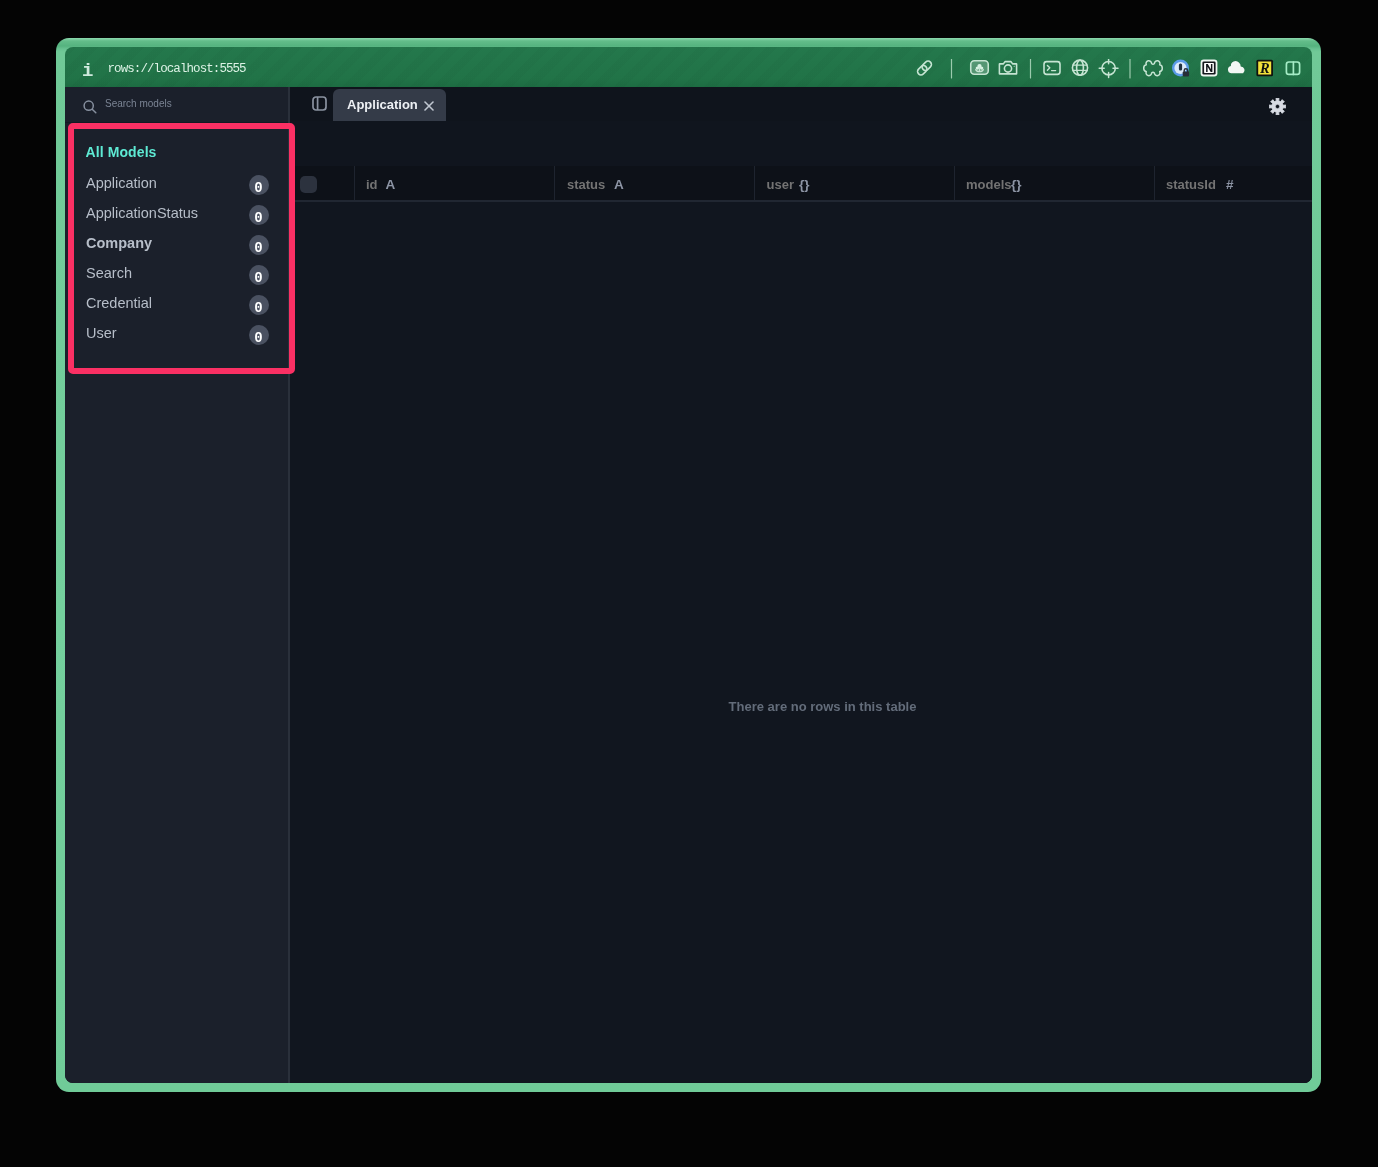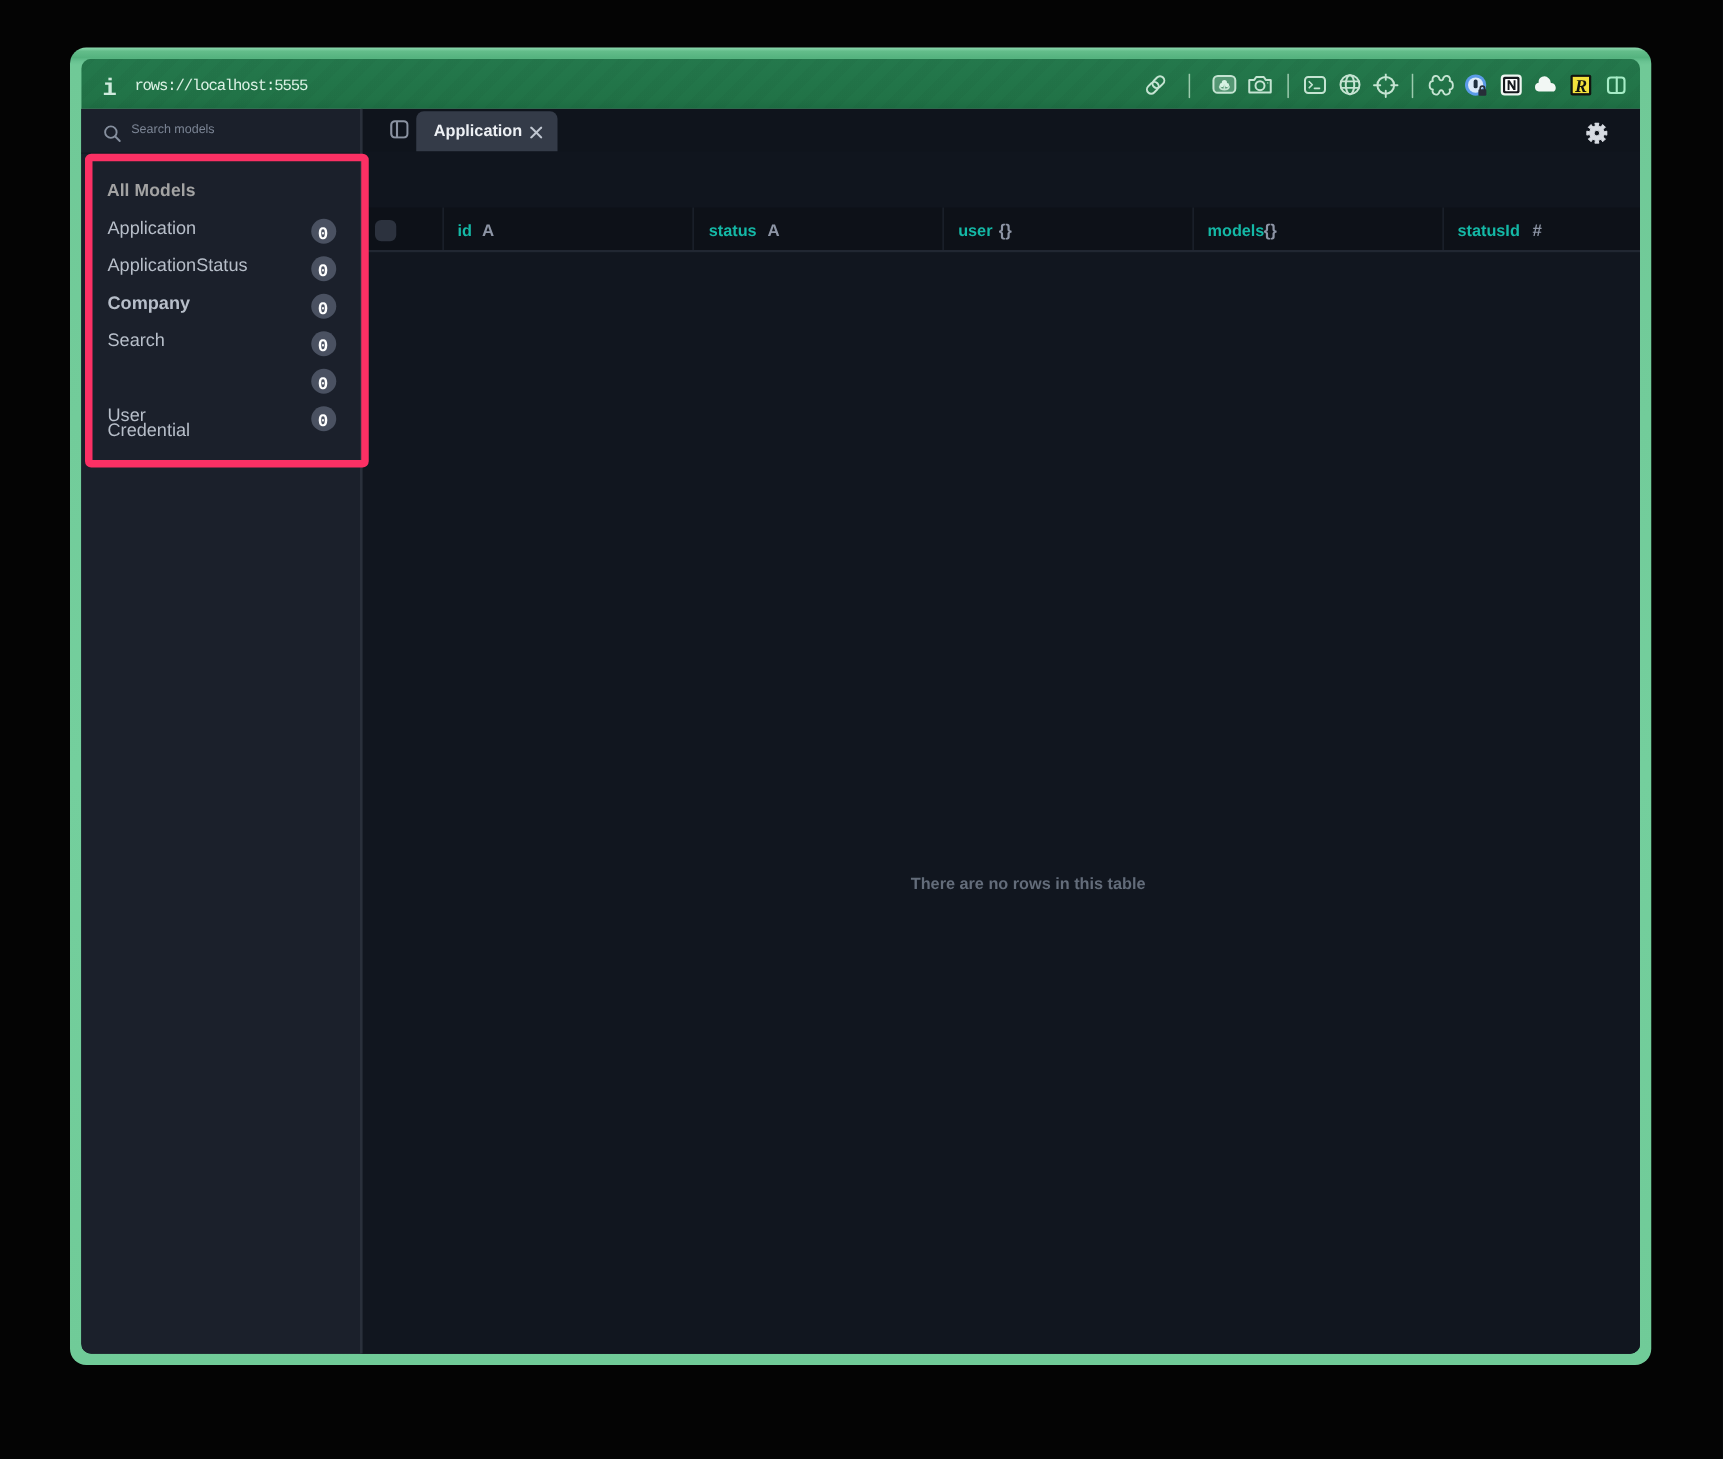--- a/index.html
+++ b/index.html
@@ -25,21 +25,21 @@
   
   #main{left:224px;top:0;width:1023px;height:996px;background:#10151e;}
   #tabbar{left:0;top:0;width:1023px;height:34px;background:#0f141c;}
   #tab{left:43.5px;top:2px;width:113px;height:32px;background:#343b48;border-radius:6px 6px 0 0;}
   #toolbar{left:0;top:34px;width:1023px;height:45px;background:#0f141c;}
   .btn{top:12px;height:24px;border-radius:6px;background:#333a46;color:#eef0f4;
        font-size:12.5px;font-weight:bold;display:flex;align-items:center;justify-content:center;}
   .btn2{background:#49505e;color:#e8ebef;font-weight:normal;}
   #header{left:0;top:79px;width:1023px;height:34px;background:#0d1118;border-bottom:2px solid #212732;}
   .hcol{top:0;height:34px;border-left:1px solid #1e242f;}
-  .hlabel{font-size:13px;font-weight:bold;color:#14b8a6;}
+  .hlabel{font-size:13px;font-weight:bold;color:#737373;}
   .htype{font-size:13.5px;font-weight:bold;color:#8d95a5;}
   #body{left:0;top:115px;width:1023px;height:881px;background:#11161f;text-align:right;}
   #pinkrect{left:11.5px;top:85.3px;width:227.5px;height:250.8px;border:6.5px solid #fb3064;
        border-radius:5px;box-sizing:border-box;z-index:30;}
 </style>
 </head>
 <body>
 <div id="win" class="abs">
   <div id="titlebar" class="abs">
     <div class="abs" style="left:17px;top:12.5px;width:16px;height:22px;color:#cfeadd;
@@ -130,26 +130,26 @@
   </div>
   <div id="content" class="abs">
     <div id="sidebar" class="abs">
       <div class="srow abs">
         <svg class="abs" style="left:18px;top:12.5px;" width="14" height="14" viewBox="0 0 14 14" fill="none" stroke="#868f9e" stroke-width="1.5" stroke-linecap="round">
           <circle cx="5.7" cy="5.7" r="4.6"></circle>
             <line x1="9.2" y1="9.2" x2="12.8" y2="12.8"></line>
         </svg>
         <div class="abs stext" style="left:40px;top:11px;">Search models</div>
       </div>
-      <div class="abs" style="left:20.5px;top:57px;font-size:14px;font-weight:bold;color:#a3a3a3;letter-spacing:0.1px;">All Models</div>
+      <div class="abs" style="left:20.5px;top:57px;font-size:14px;font-weight:bold;color:#5eead4;letter-spacing:0.1px;">All Models</div>
       <div class="abs mname" style="left:21px;top:88px;">Application</div>
       <div class="abs mname" style="left:21px;top:118px;">ApplicationStatus</div>
       <div class="abs mname" style="left:21px;top:148px;font-weight:bold;">Company</div>
       <div class="abs mname" style="left:21px;top:178px;">Search</div>
-      <div class="abs mname" style="left:21px;top:208px;margin-top:42px;">Credential</div>
+      <div class="abs mname" style="left:21px;top:208px;">Credential</div>
       <div class="abs mname" style="left:21px;top:238px;">User</div>
       <div class="abs badge" style="left:183.5px;top:87.5px;">0</div>
       <div class="abs badge" style="left:183.5px;top:117.5px;">0</div>
       <div class="abs badge" style="left:183.5px;top:147.5px;">0</div>
       <div class="abs badge" style="left:183.5px;top:177.5px;">0</div>
       <div class="abs badge" style="left:183.5px;top:207.5px;">0</div>
       <div class="abs badge" style="left:183.5px;top:237.5px;">0</div>
     </div>
     <div id="main" class="abs">
       <div id="tabbar" class="abs">

